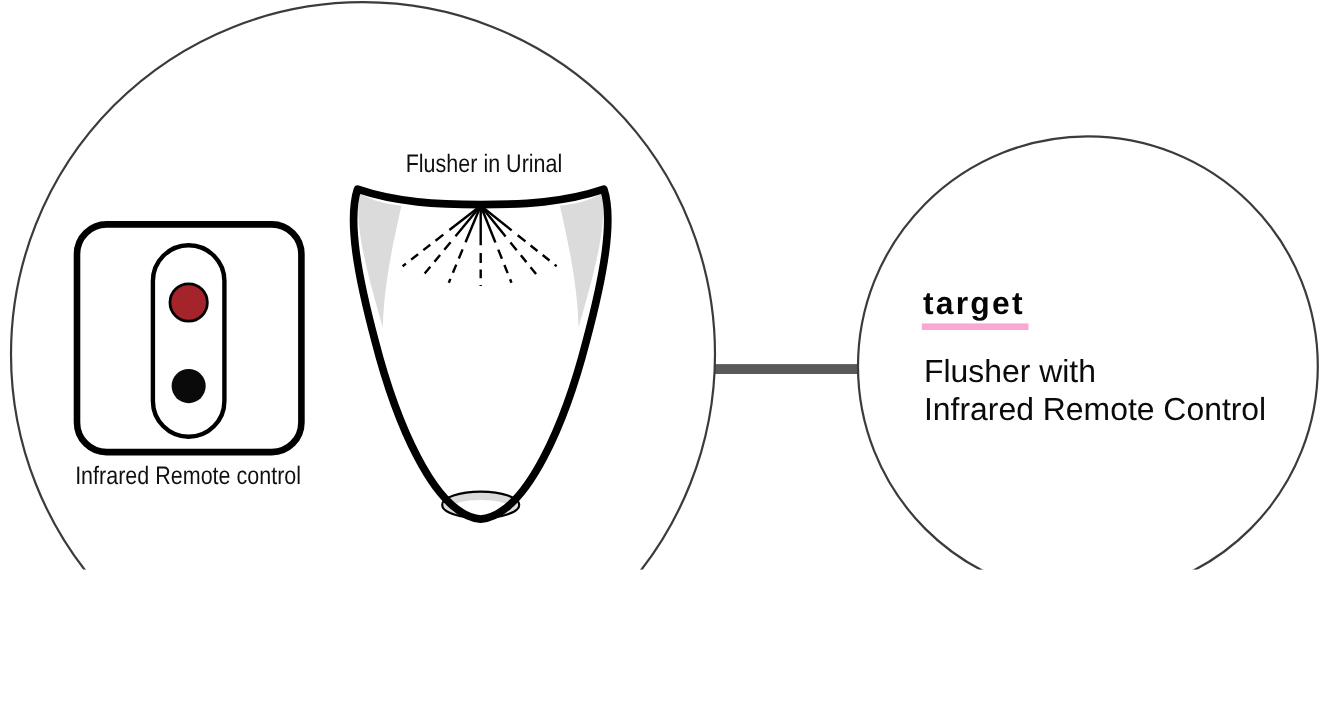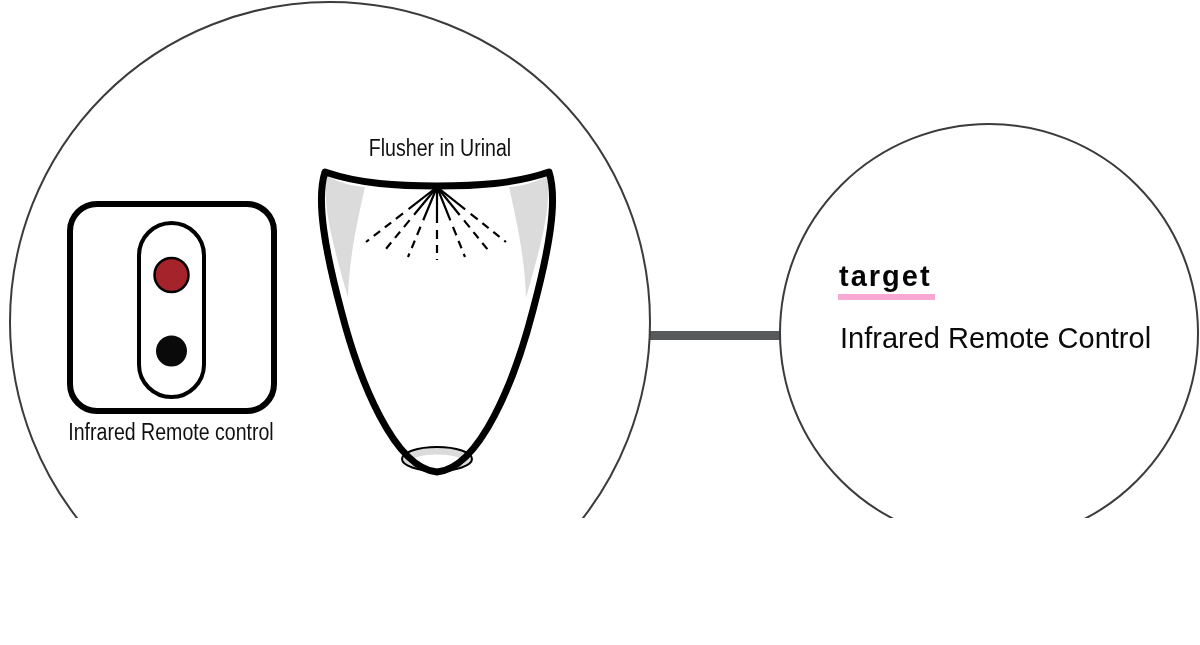--- a/index.html
+++ b/index.html
@@ -86,16 +86,17 @@
              C 89 318, 54 230, 36 160 C 20 100, 11 50, 20 22 Z" fill="none" stroke="#000000" stroke-width="7" stroke-linejoin="round"></path>
   </svg>
 
   <div class="label label-urinal">Flusher in Urinal</div>
   <div class="label label-remote">Infrared Remote control</div>
 
   <div class="target-heading">
     <span class="underlined">target</span>
   </div>
   <div class="target-desc">
+    <div>Flusher with</div>
     <div>Infrared Remote Control</div>
   </div>
 
 </div>
 
 </body></html>

